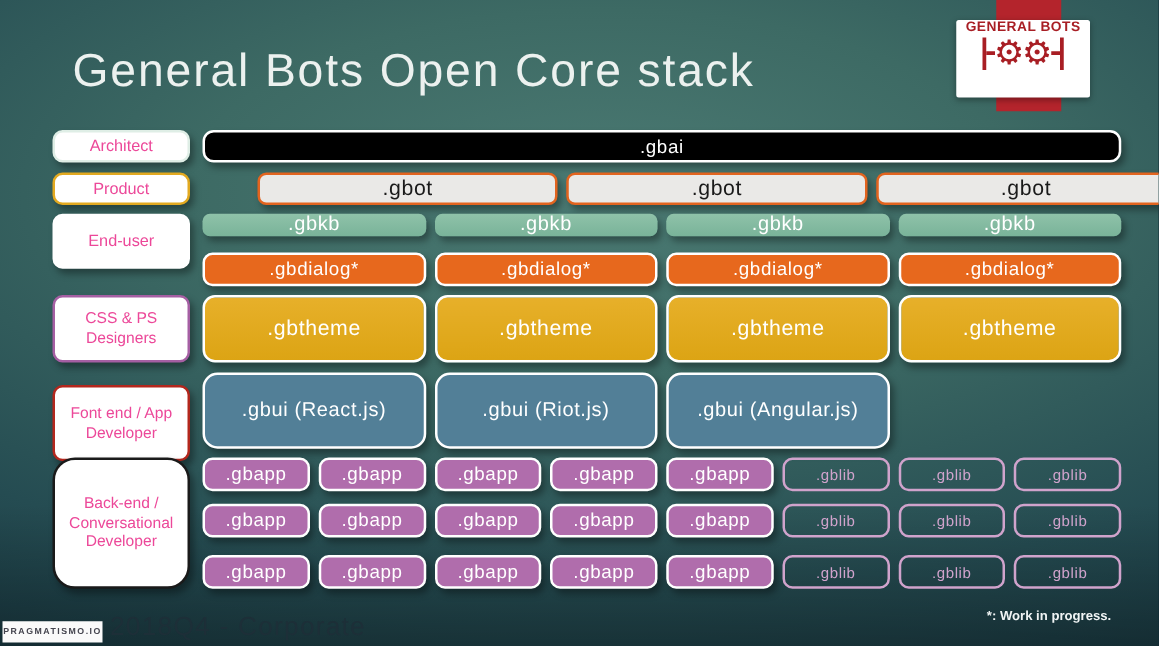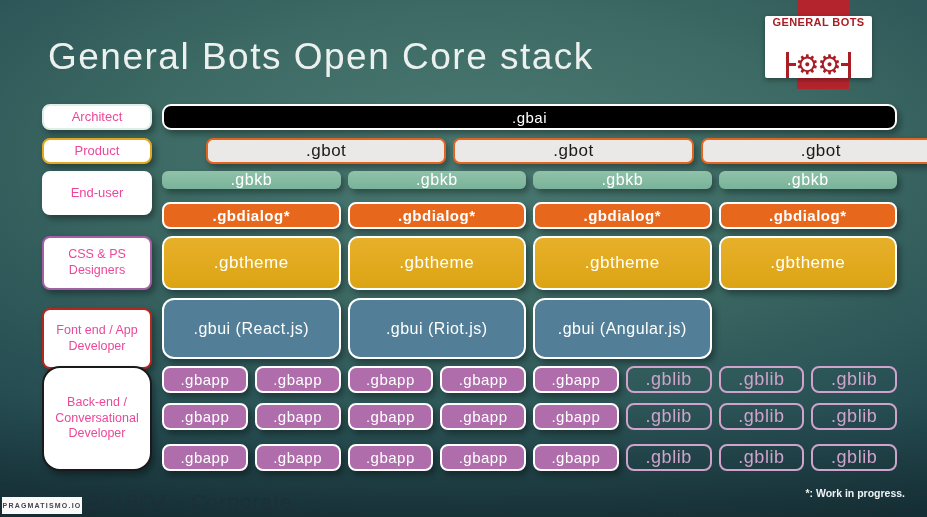--- a/index.html
+++ b/index.html
@@ -4,29 +4,29 @@
 <style>
   html,body{margin:0;padding:0;background:#0d2530;}
   .slide{
     position:relative;width:927px;height:517px;overflow:hidden;
     font-family:"Liberation Sans",sans-serif;
     background:
       linear-gradient(180deg, rgba(0,0,0,0) 78%, rgba(0,0,0,0.28) 100%),
       radial-gradient(ellipse 120% 95% at 52% 30%, #4b7a73 0%, #3d6a64 30%, #254c52 65%, #14313c 100%);
   }
   .title{
-    position:absolute;left:48px;top:36px;
+    position:absolute;left:58px;top:36px;
     font-size:37px;font-weight:400;letter-spacing:1.5px;color:#ecf1ef;
     white-space:nowrap;
   }
   
   .ribbon{position:absolute;left:797px;top:0;width:52px;height:89px;background:#b4242c;}
   .logobox{
     position:absolute;left:765px;top:16px;width:107px;height:62px;background:#ffffff;
-    border-radius:2px;display:flex;flex-direction:column;align-items:center;justify-content:space-between;
+    border-radius:2px;display:flex;flex-direction:column;align-items:center;justify-content:flex-start;
     box-shadow:0 2px 5px rgba(0,0,0,0.35);
   }
   .brand{font-size:11px;font-weight:bold;letter-spacing:0.4px;color:#a81e24;margin-bottom:1px;}
   .gears{display:flex;align-items:center;color:#a81e24;line-height:1;}
   .gears .vbar{width:3px;height:26px;background:#a81e24;}
   .gears .hbar{width:7px;height:3px;background:#a81e24;}
   .gears .gear{font-size:27px;margin:0 -1px;font-family:"DejaVu Sans",sans-serif;}
   
   .rowlabel{
     position:absolute;left:42px;width:110px;box-sizing:border-box;
@@ -57,33 +57,33 @@
   .b-app2{top:403px;height:27px;}
   .b-app3{top:444px;height:27px;}
   .box{
     display:flex;align-items:center;justify-content:center;box-sizing:border-box;
     border-radius:8px;color:#fff;font-size:15px;letter-spacing:0.5px;
     box-shadow:3px 4px 6px rgba(0,0,0,0.35);white-space:nowrap;
   }
   .gbai{background:#000000;border:2px solid #ffffff;border-radius:9px;}
   .gbot{background:#eae9e7;border:2px solid #e2641f;border-radius:7px;color:#1a1a1a;font-size:17px;}
   .gbkb{background:linear-gradient(#8fc2a9,#79b399);border-radius:6px;font-size:16px;}
-  .gbdialog{background:#e7681d;border:2px solid #ffffff;font-weight:bold;}
+  .gbdialog{background:#e7681d;border:2px solid #ffffff;}
   .gbtheme{background:linear-gradient(#e7b02a,#dca414);border:2px solid #ffffff;border-radius:10px;font-size:17px;}
   .gbui{background:#527f97;border:2px solid #ffffff;border-radius:12px;font-size:16px;}
   .gbapp{background:#b06dac;border:2px solid #ffffff;}
-  .gblib{background:transparent;border:2px solid #d0a3cc;color:#d0a3cc;font-size:18px;box-shadow:none;}
+  .gblib{background:transparent;border:2px solid #d0a3cc;color:#d0a3cc;font-size:12px;box-shadow:none;}
   
   .badge{
     position:absolute;left:2px;top:497px;width:80px;height:17px;background:#fafafa;
     display:flex;align-items:center;justify-content:center;
     font-size:7px;letter-spacing:1.2px;color:#44444e;font-weight:bold;
   }
   .slide-label{position:absolute;left:88px;top:490px;font-size:21px;letter-spacing:1px;color:#1d2f38;white-space:nowrap;}
-  .note{position:absolute;right:22px;top:487px;font-size:10.5px;font-weight:600;color:#f0f4f4;}
+  .note{position:absolute;right:38px;top:487px;font-size:10.5px;font-weight:600;color:#f0f4f4;}
 </style>
 </head>
 <body>
 
 <div class="slide">
 
   <div class="title">General Bots Open Core stack</div>
 
   <div class="ribbon"></div>
   <div class="logobox">

